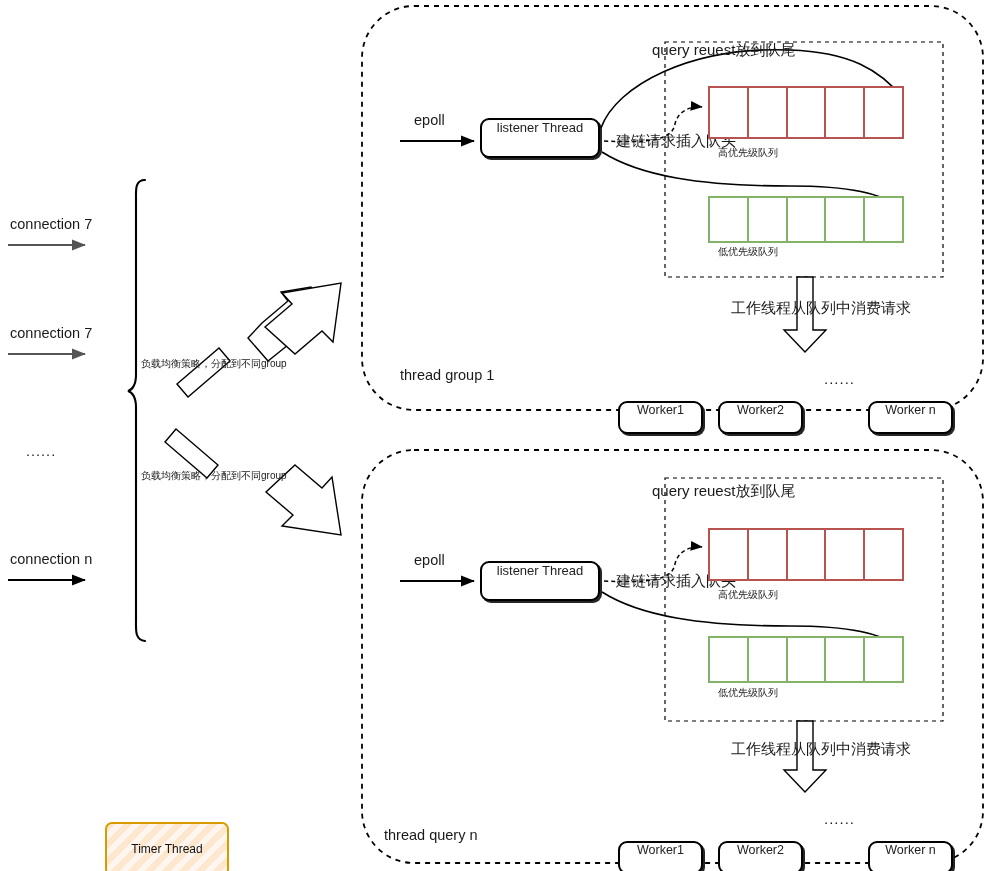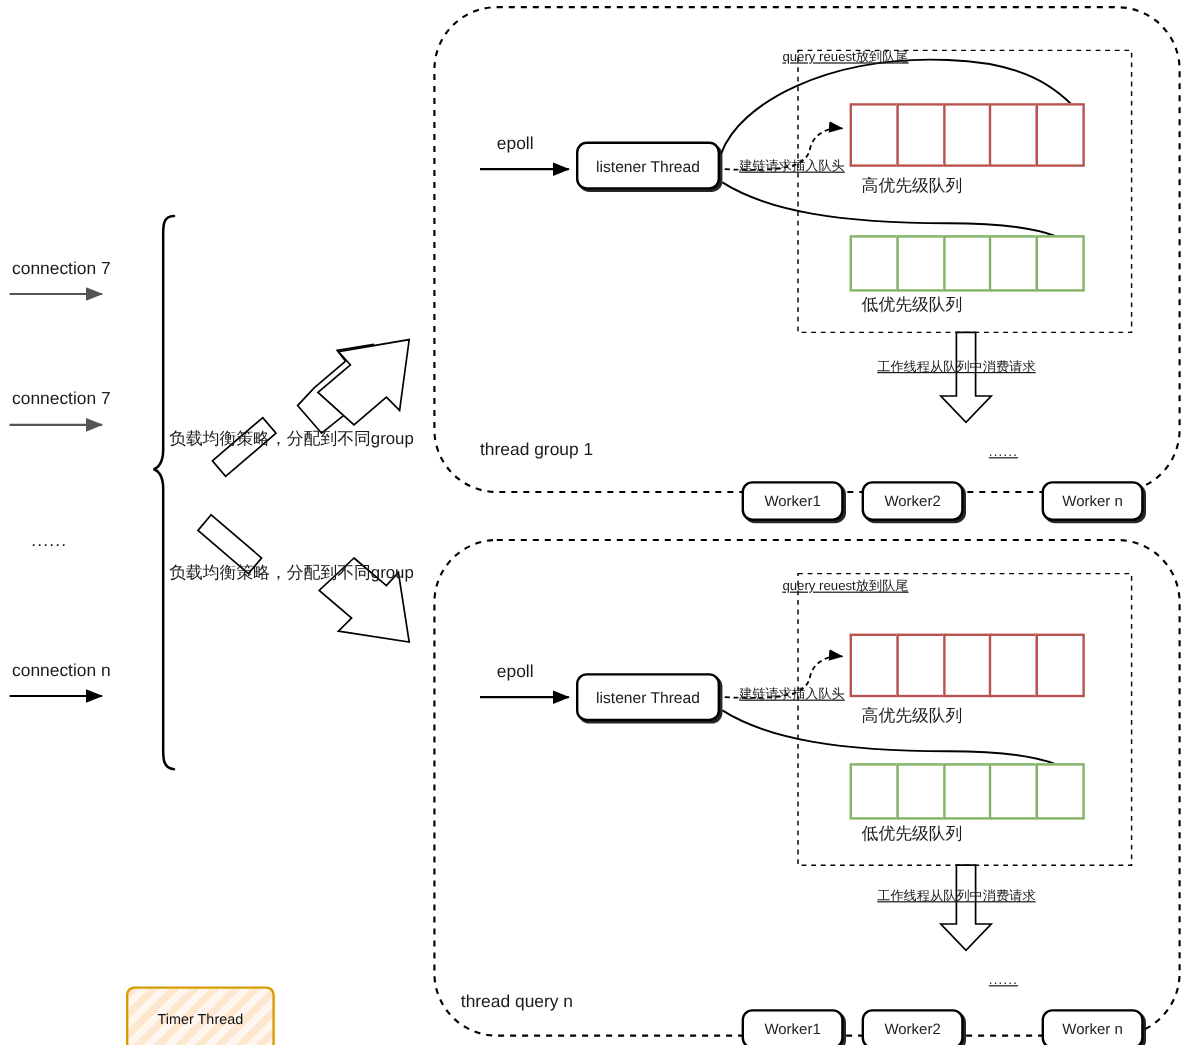--- a/index.html
+++ b/index.html
@@ -4,26 +4,26 @@
 <style>
   html,body{margin:0;padding:0;background:#ffffff;}
   body{font-family:"Liberation Sans","DejaVu Sans",sans-serif;color:#1a1a1a;}
   #stage{position:relative;width:1001px;height:871px;background:#fff;overflow:hidden;}
   .abs{position:absolute;}
   svg{display:block;}
   #vec{position:absolute;left:0;top:0;width:1001px;height:871px;pointer-events:none;}
 
   .lbl{position:absolute;font-size:13.5px;color:#1a1a1a;white-space:nowrap;line-height:1.1;}
   .lbl-en{font-size:14.5px;}
-  .lbl-sm{font-size:11px;text-decoration:underline;}
-  .lbl-cn{font-size:14px;}
+  .lbl-sm{font-size:15px;}
+  .lbl-cn{font-size:10px;}
 
   
   .rbox{position:absolute;box-sizing:border-box;border:2.6px solid #000;border-radius:9px;
-        background:#fff;display:flex;align-items:center;justify-content:center;
+        background:#fff;display:flex;justify-content:center;
         font-size:13px;color:#222;box-shadow:2px 2px 0 0 rgba(0,0,0,0.85);}
   .wbox{font-size:12.5px;margin-top:41px;}
 
   
   #timer-thread{position:absolute;box-sizing:border-box;border:2.4px solid #d79b00;border-radius:7px;
      display:flex;align-items:center;justify-content:center;font-size:12px;color:#111;
      background:repeating-linear-gradient(135deg,#fde7cf 0 6px,#fff7ef 6px 12px);}
 
   
   .queue{position:absolute;display:flex;box-sizing:border-box;}

